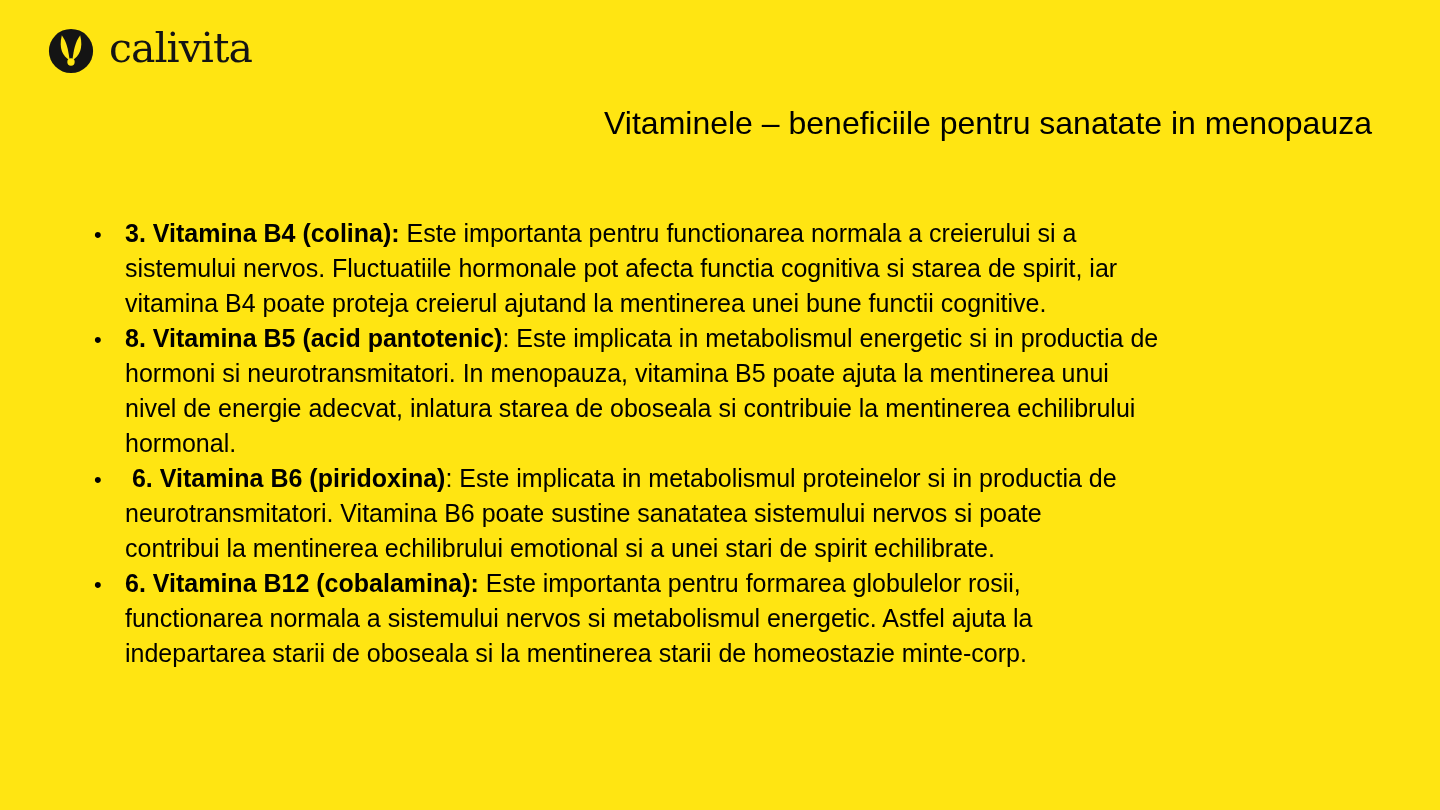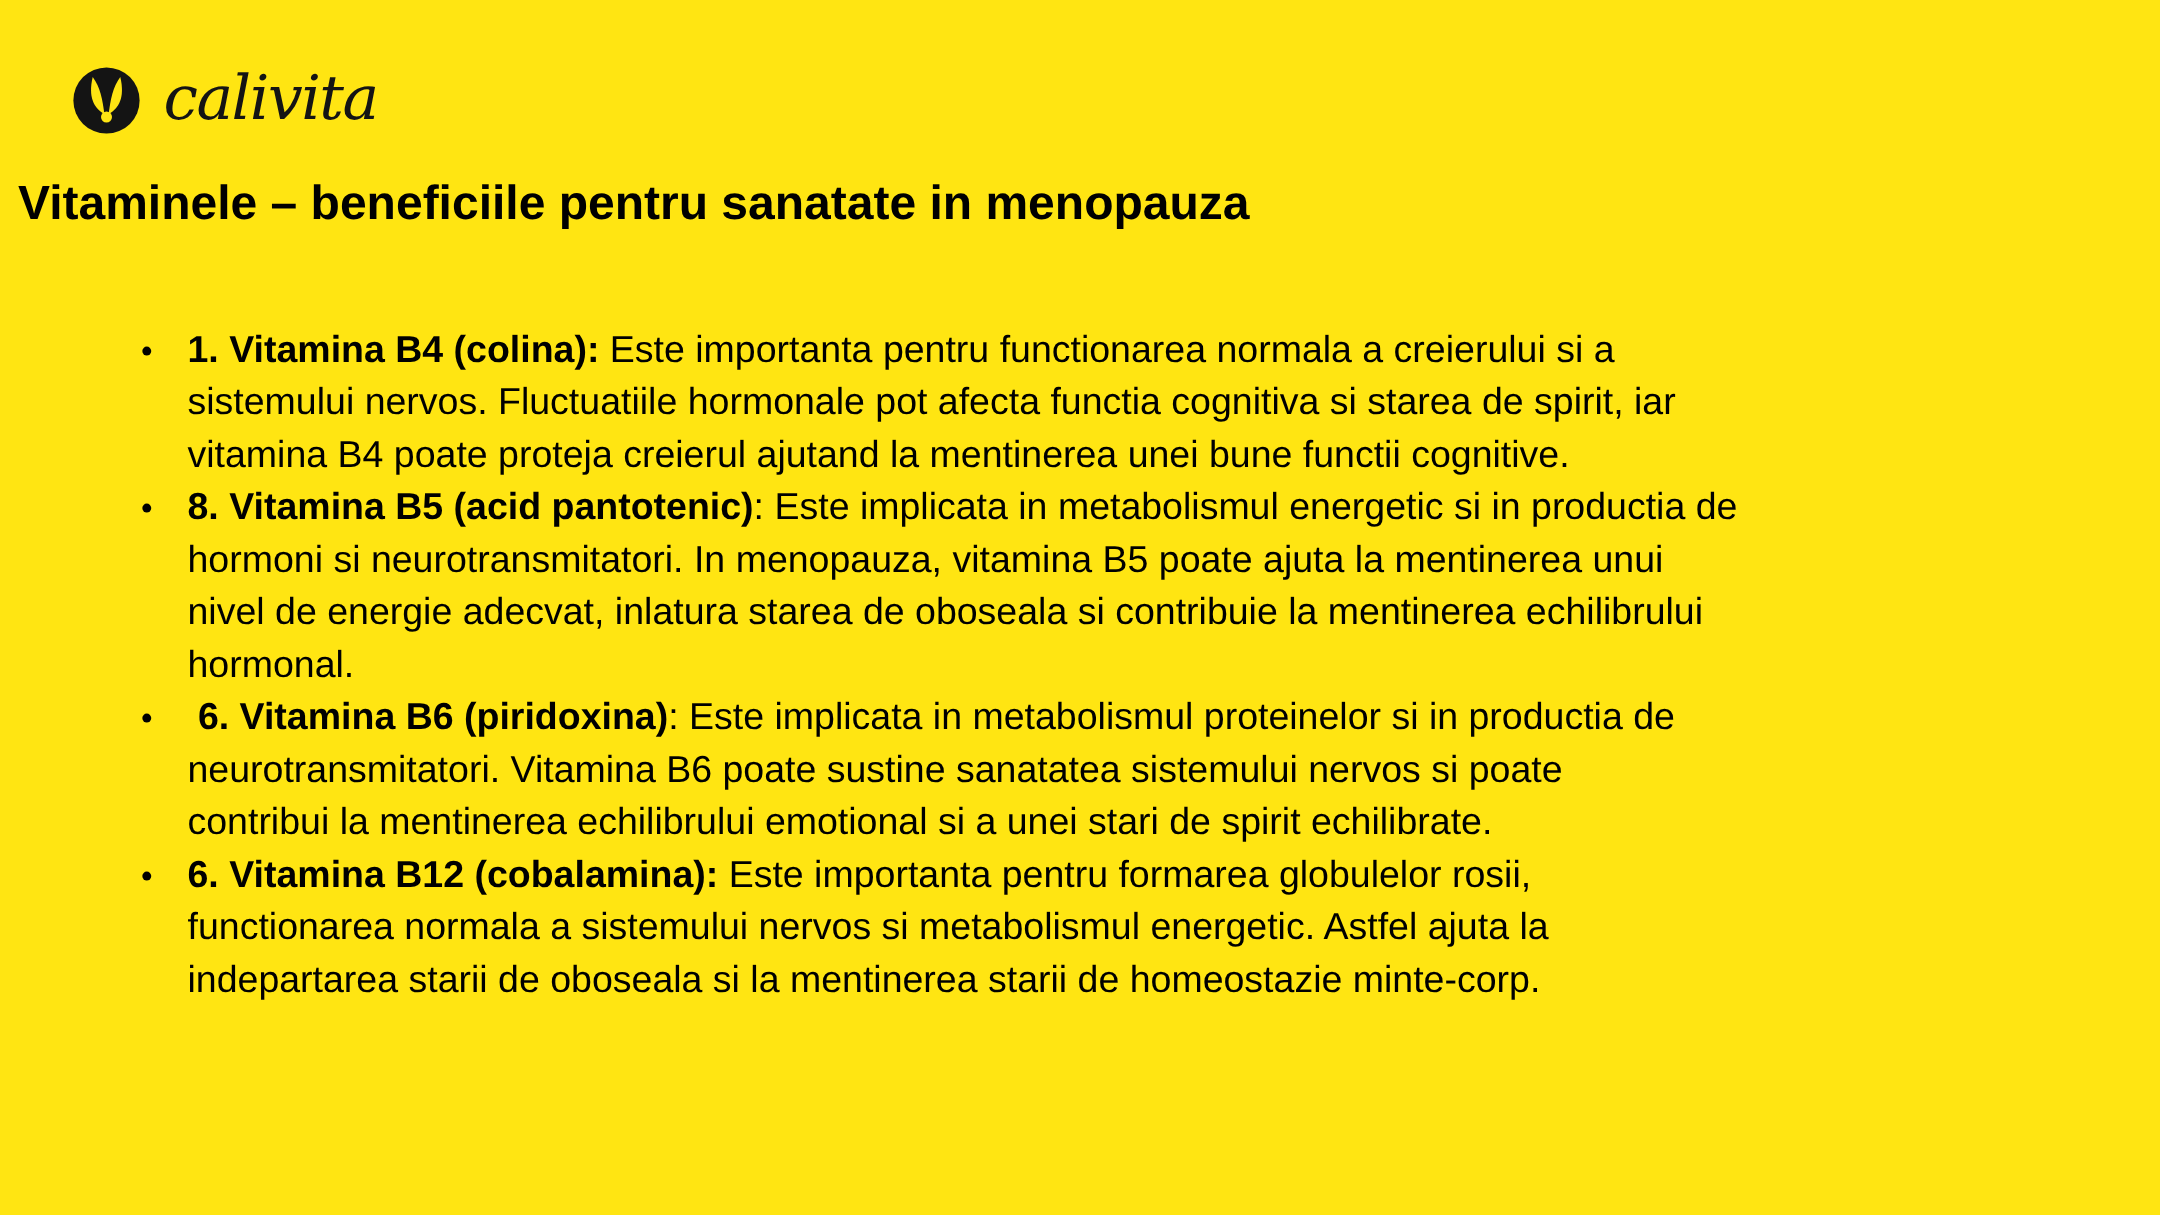--- a/index.html
+++ b/index.html
@@ -8,35 +8,35 @@
   .slide {
     position: relative;
     width: 1440px; height: 810px;
     background: var(--bg);
     overflow: hidden;
     font-family: "Liberation Sans", sans-serif;
     color: var(--ink);
   }
   
   .logo {
-    position: absolute; left: 48px; top: 40px;
-    display: flex; align-items: flex-end; gap: 15px; height: 50px; font-style: italic;
+    position: absolute; left: 48px; top: 28px;
+    display: flex; align-items: flex-start; gap: 15px; height: 50px;
   }
   .logo-mark { width: 46px; height: 46px; display: block; }
   .wordmark {
     font-family: "DejaVu Serif", serif;
     font-size: 41px; font-weight: 500; letter-spacing: -1px;
     color: var(--logo-ink); line-height: 1;
     padding-bottom: 4px;
   }
   
   .title {
     position: absolute; top: 103px; left: 0; width: 1372px;
-    margin: 12px; text-align: left;
-    font-size: 32px; font-weight: 700; line-height: 1.25;
+    margin: 0; text-align: right;
+    font-size: 32px; font-weight: 400; line-height: 1.25;
     color: var(--ink);
   }
   
   .bullets {
     position: absolute; left: 94px; top: 216px; width: 1315px;
     margin: 0; padding: 0; list-style: none;
     font-size: 25px; line-height: 35px;
   }
   .bullets li { display: flex; align-items: baseline; }
   .marker {
@@ -59,21 +59,21 @@
       <circle cx="50" cy="74" r="8" fill="#FFE512"></circle>
     </svg>
     <span class="wordmark">calivita</span>
   </div>
 
   <h1 class="title">Vitaminele – beneficiile pentru sanatate in menopauza</h1>
 
   <ul class="bullets">
       <li>
         <span class="marker">•</span>
-        <div class="btext"><span class="bold">1. Vitamina B4 (colina):</span><span> Este importanta pentru functionarea normala a creierului si a
+        <div class="btext"><span class="bold">3. Vitamina B4 (colina):</span><span> Este importanta pentru functionarea normala a creierului si a
 sistemului nervos. Fluctuatiile hormonale pot afecta functia cognitiva si starea de spirit, iar
 vitamina B4 poate proteja creierul ajutand la mentinerea unei bune functii cognitive.</span></div>
       </li>
       <li>
         <span class="marker">•</span>
         <div class="btext"><span class="bold">8. Vitamina B5 (acid pantotenic)</span><span>: Este implicata in metabolismul energetic si in productia de
 hormoni si neurotransmitatori. In menopauza, vitamina B5 poate ajuta la mentinerea unui
 nivel de energie adecvat, inlatura starea de oboseala si contribuie la mentinerea echilibrului
 hormonal.</span></div>
       </li>

